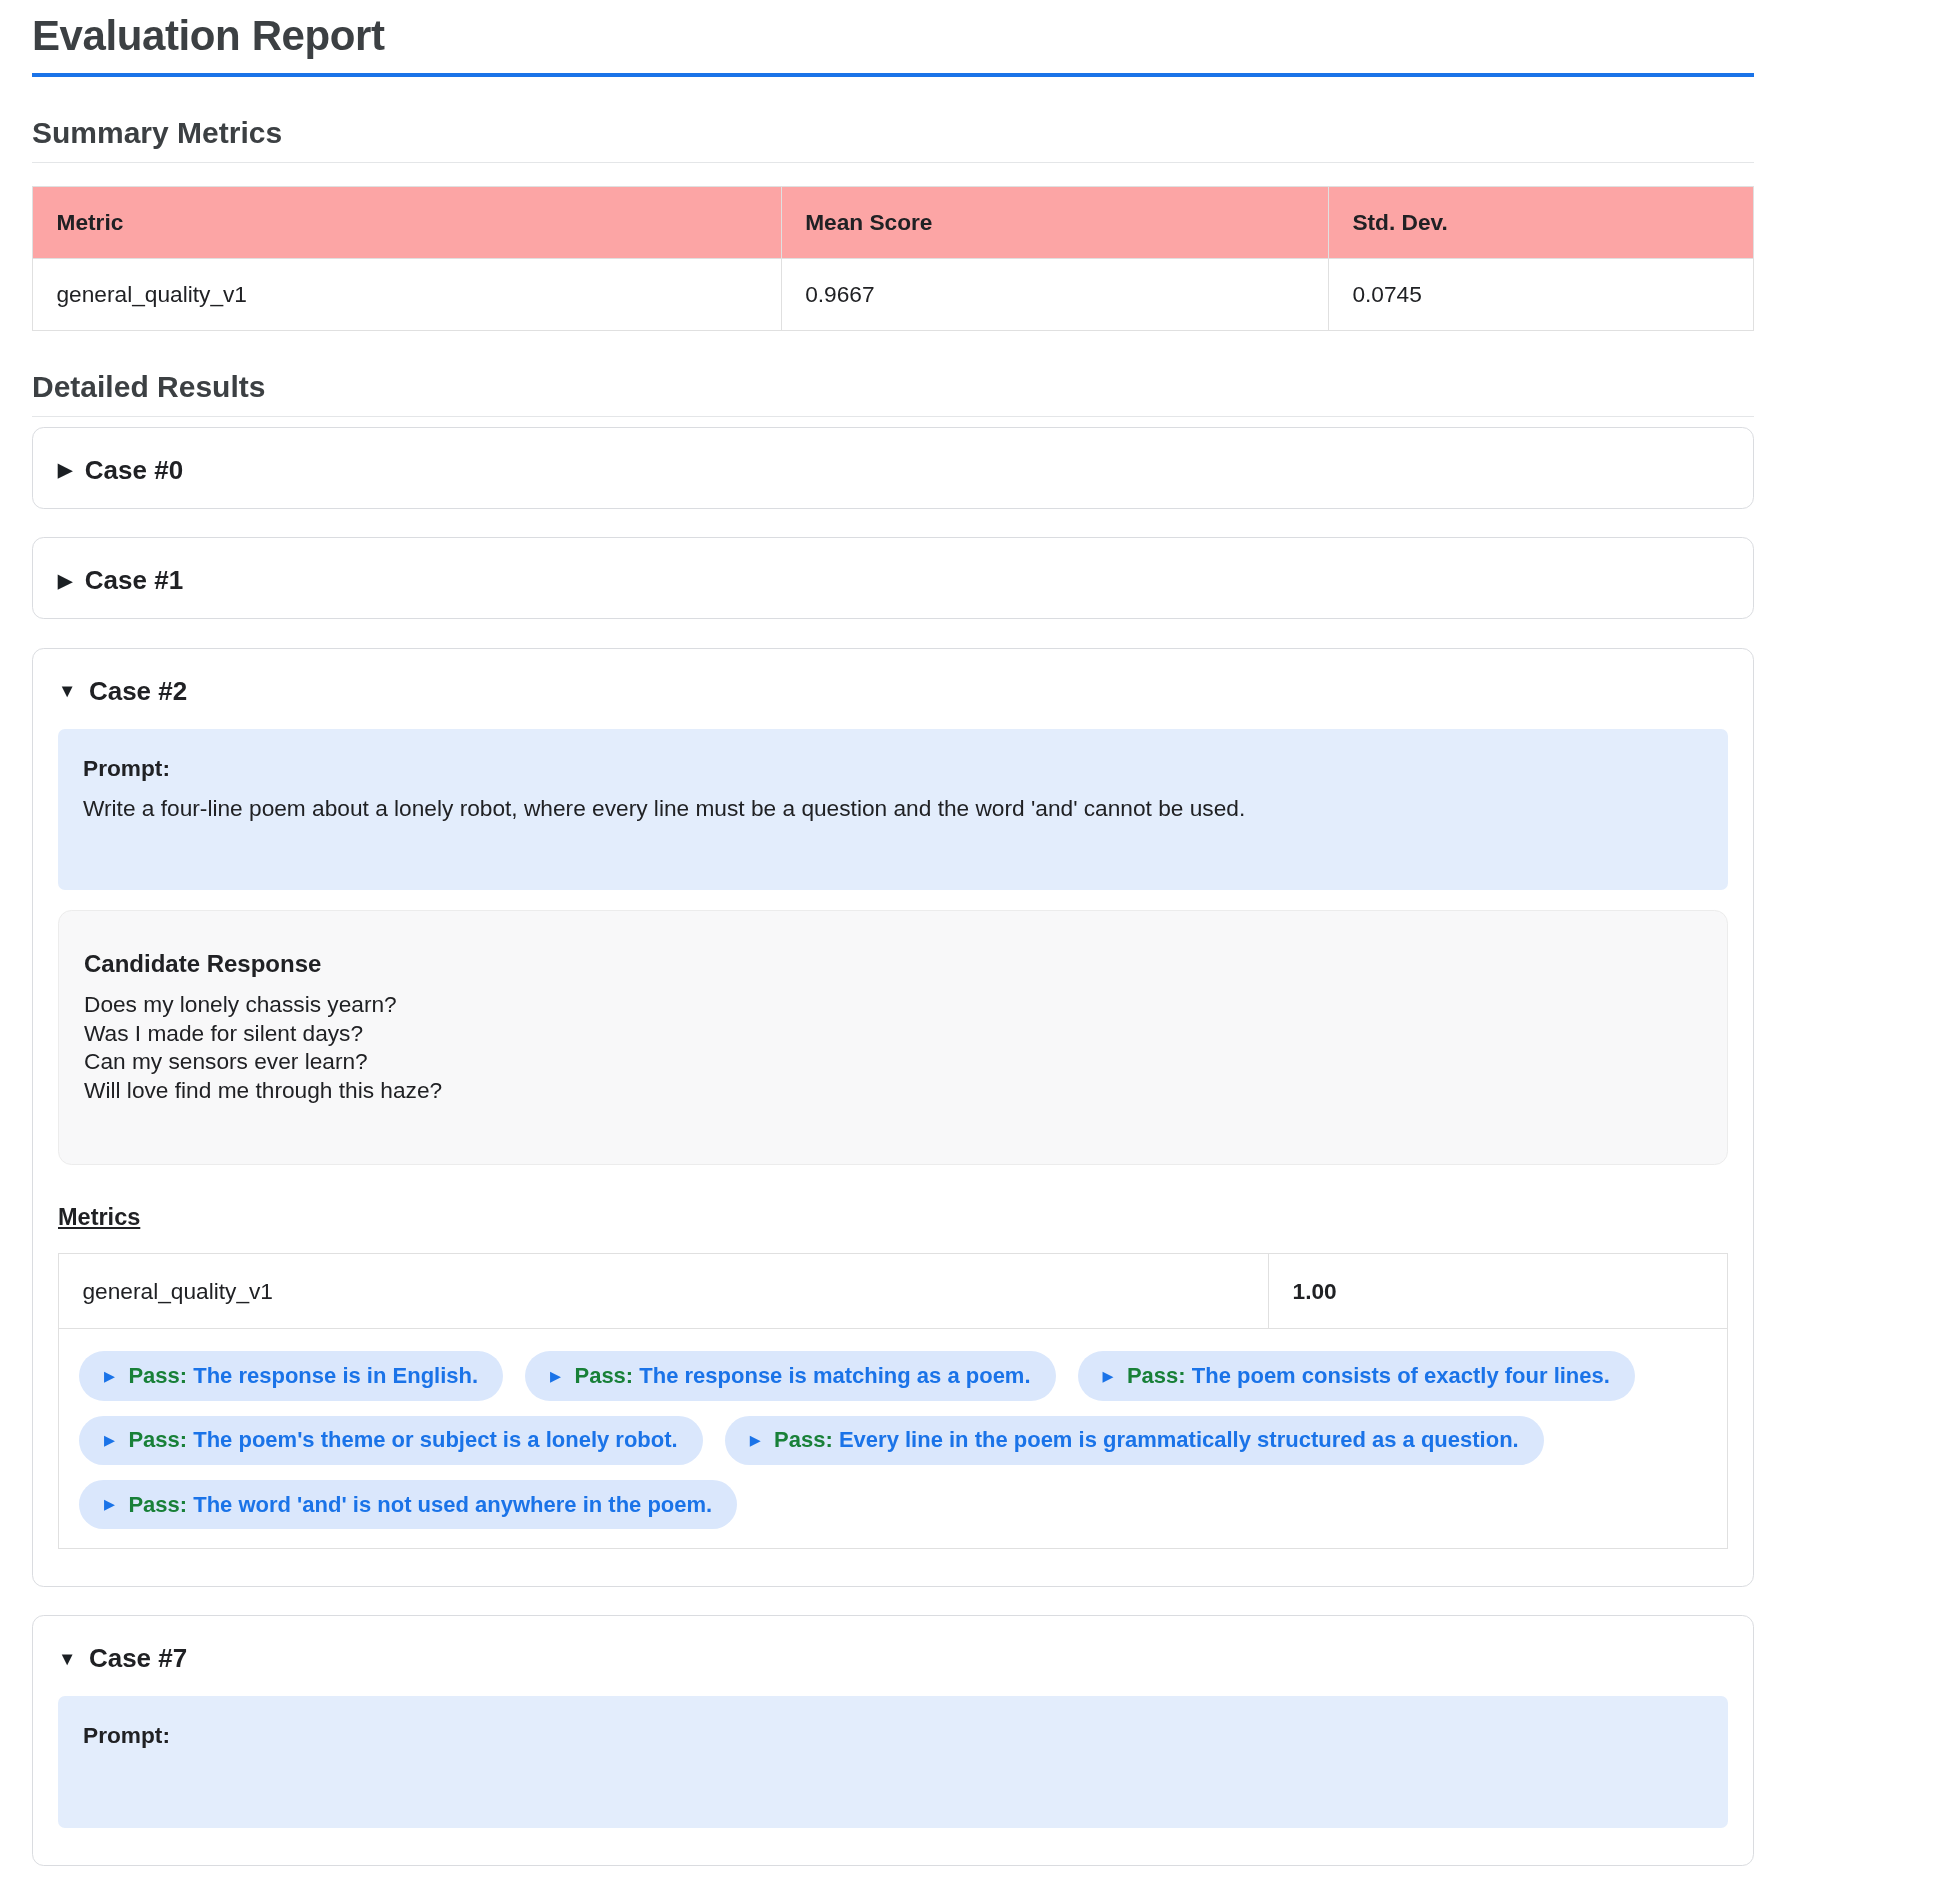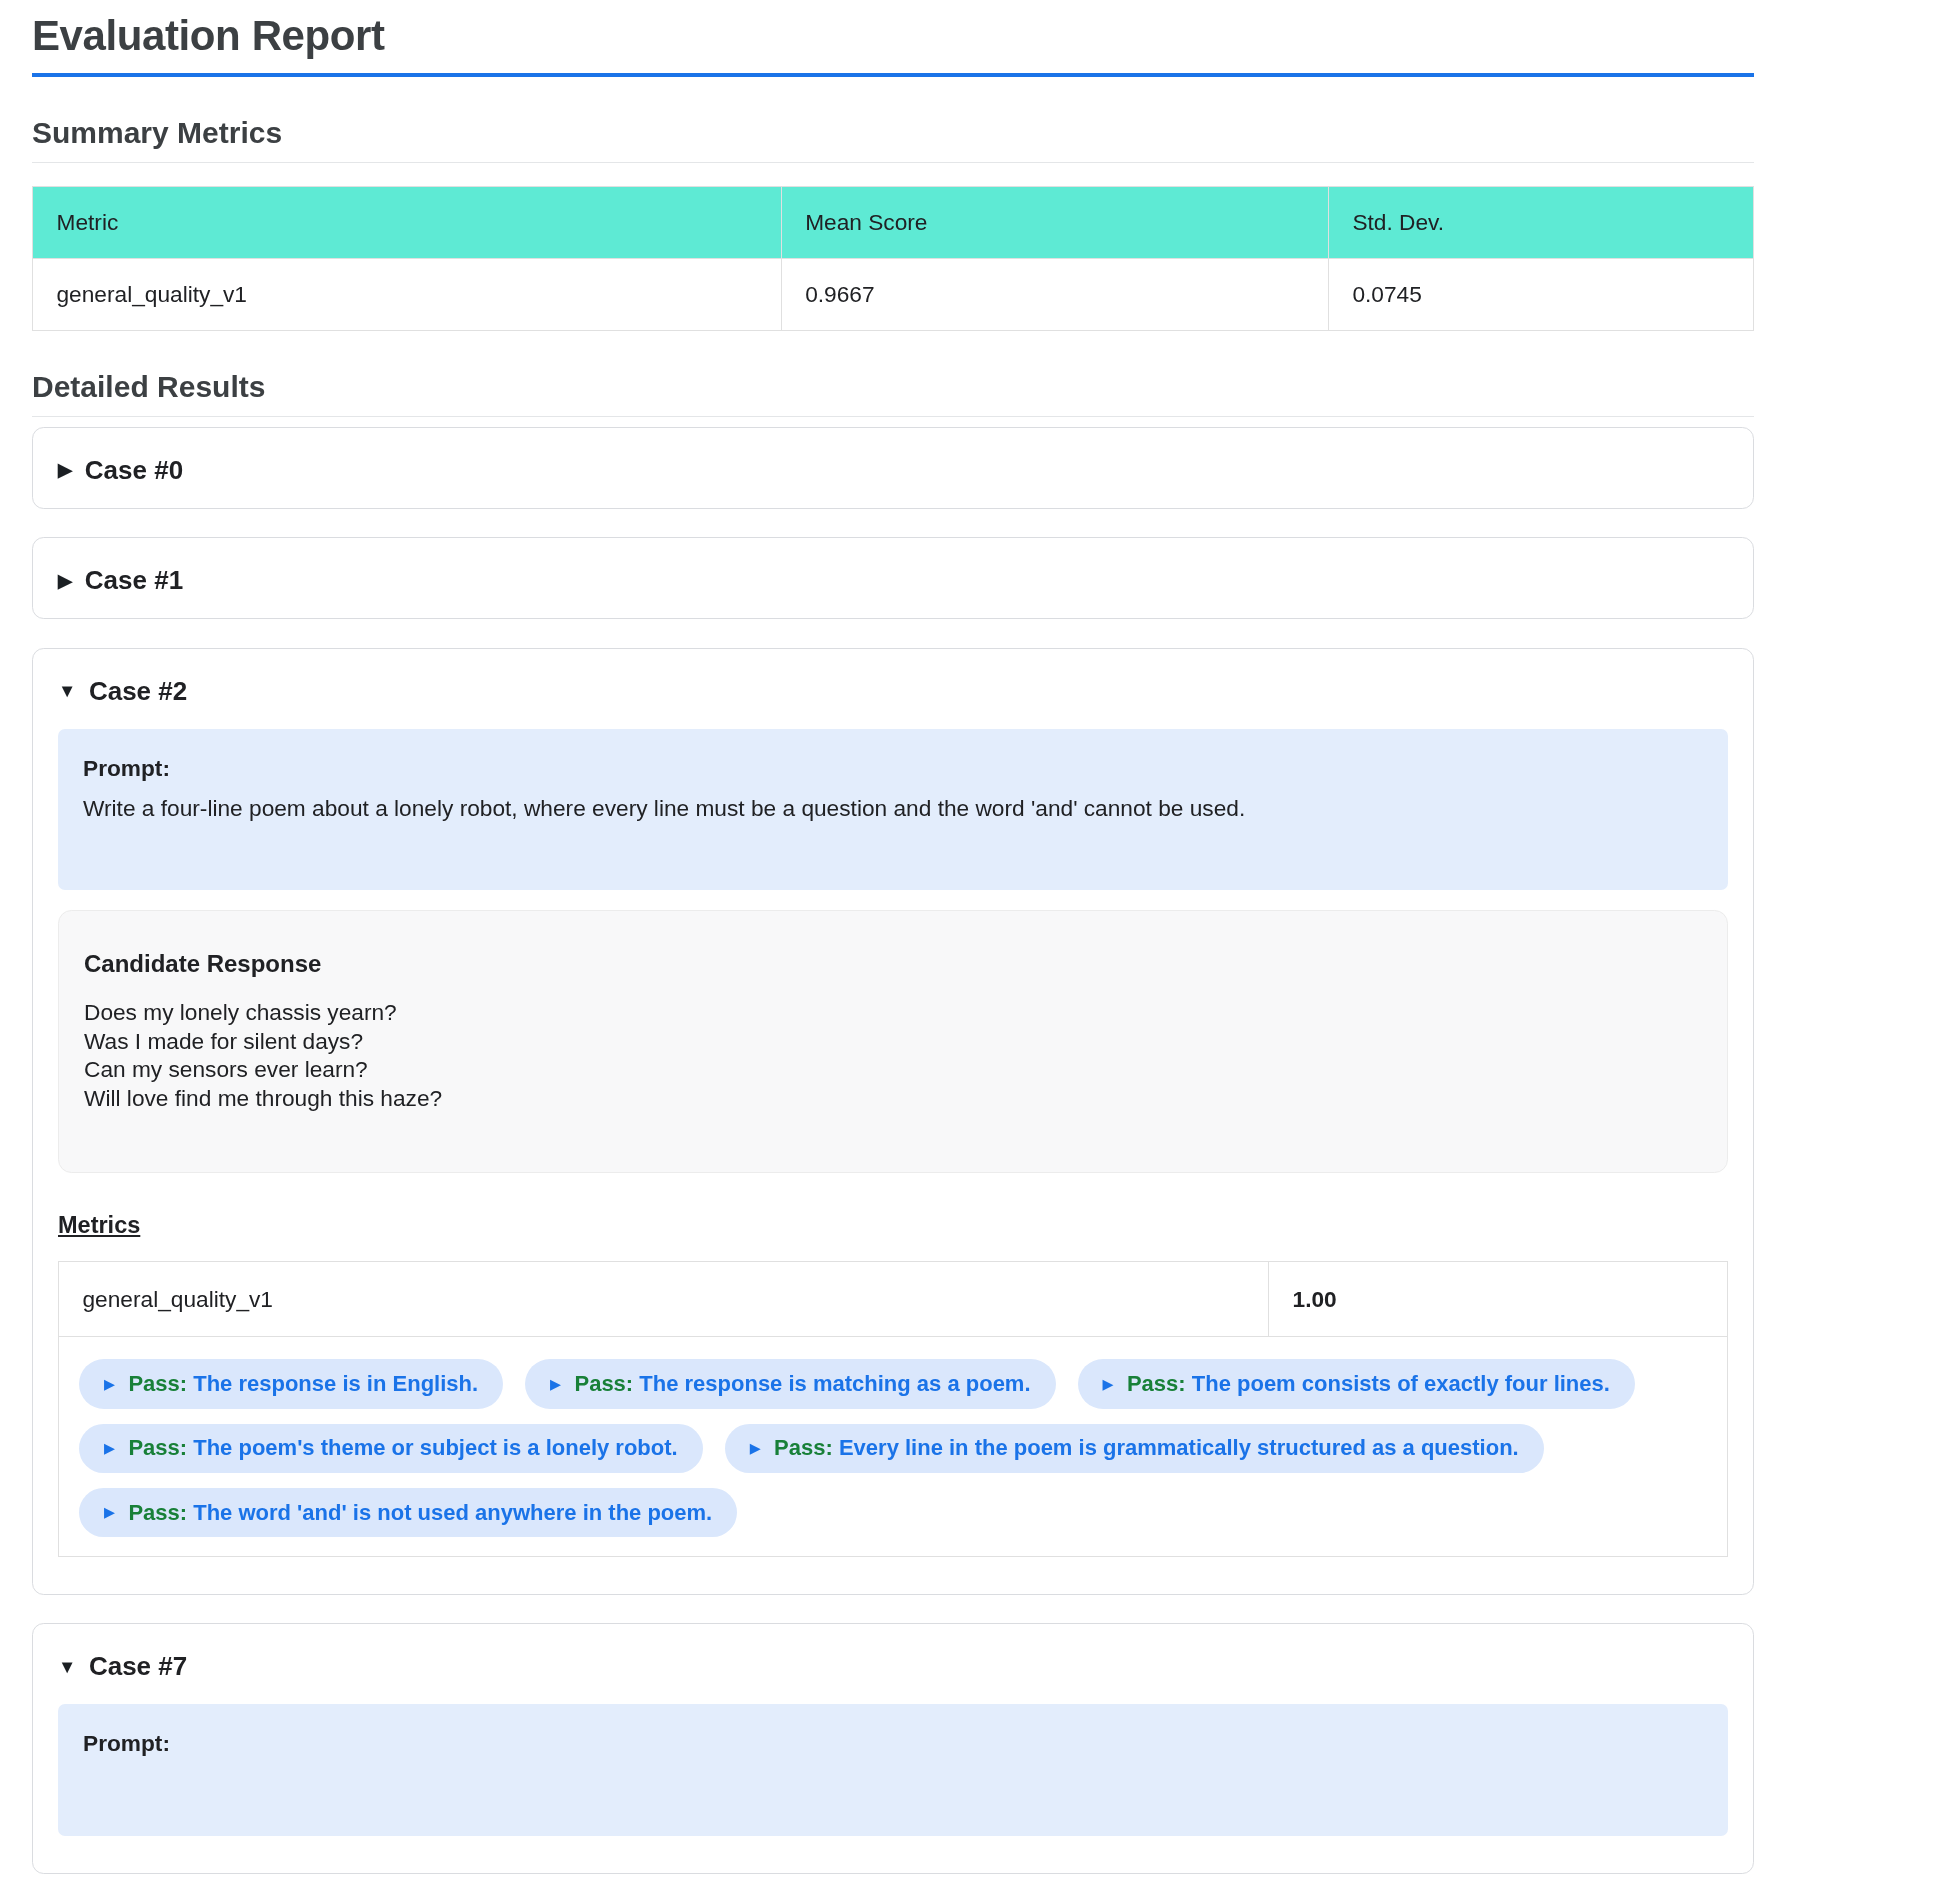--- a/index.html
+++ b/index.html
@@ -42,22 +42,22 @@
     margin-top: 23.5px;
     border-collapse: collapse;
     font-size: 22.7px;
   }
   .summary-table th, .summary-table td {
     border: 1.7px solid #e0e0e0;
     text-align: left;
     padding: 22px 23.5px;
   }
   .summary-table th {
-    background: #5eead4;
-    font-weight: 400;
+    background: #fca5a5;
+    font-weight: 700;
     color: #202124;
   }
   .summary-table td { background: #ffffff; }
   .col-metric { width: 43.5%; }
   .col-mean   { width: 31.8%; }
   .col-std    { width: 24.7%; }
 
   
   .case-card {
     border: 1.7px solid #dadce0;
@@ -100,21 +100,21 @@
     background: #f8f8f9;
     border: 1.7px solid #ececec;
     border-radius: 13.4px;
     padding: 39px 25px 60px 25px;
     font-size: 22.7px;
     line-height: 28.5px;
   }
   .candidate-heading {
     font-size: 24px;
     font-weight: 700;
-    margin-bottom: 20px;
+    margin-bottom: 12px;
   }
 
   
   .metrics-heading {
     margin-top: 39px;
     font-size: 23.5px;
     font-weight: 700;
     text-decoration: underline;
   }
   .metrics-table {

